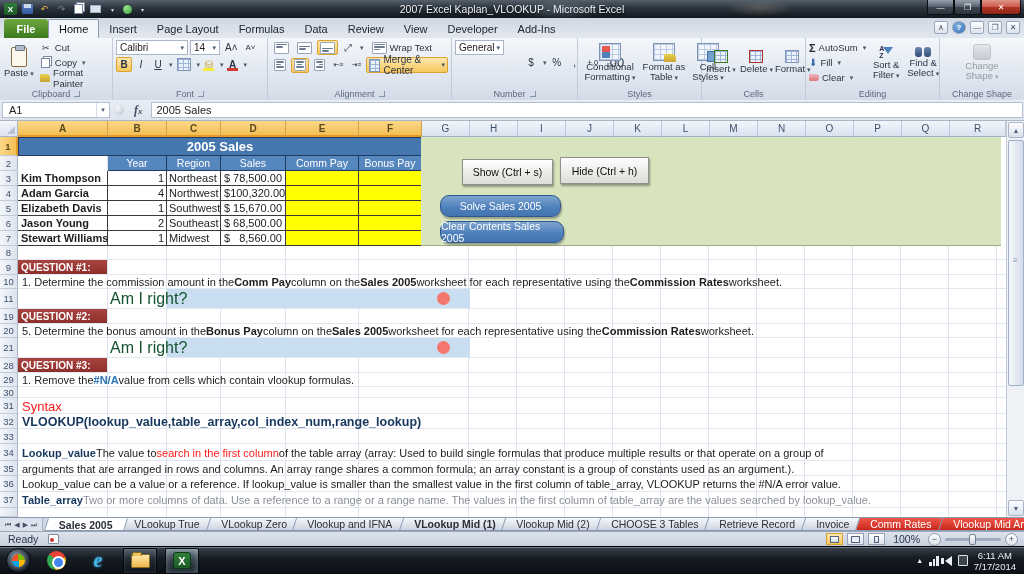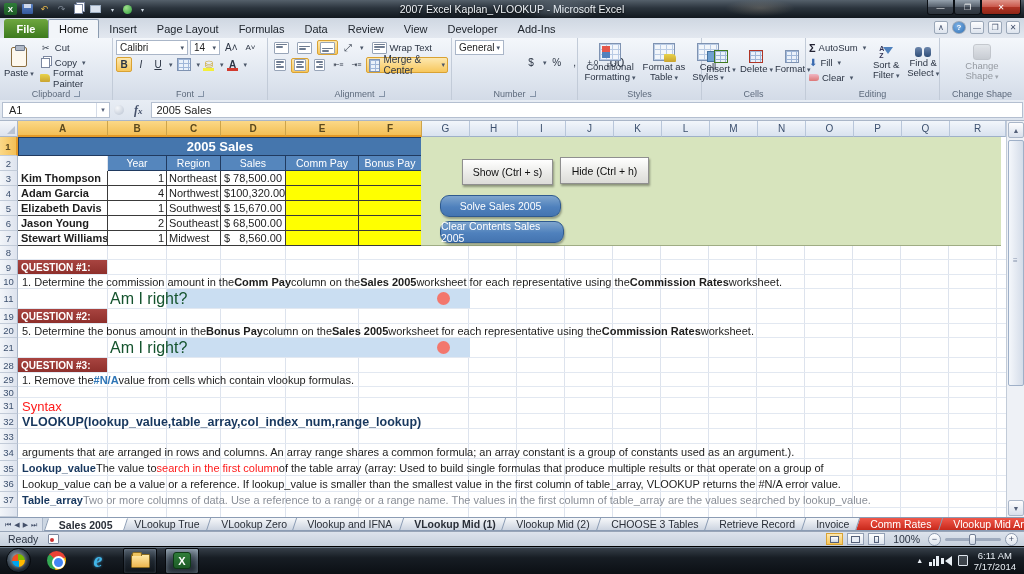--- a/index.html
+++ b/index.html
@@ -706,33 +706,33 @@
         </div>
         <div class="crow" style="height:11px"></div>
 
         <div class="crow" style="height:16px">
           <div class="synhead">Syntax</div>
         </div>
         <div class="crow" style="height:15px">
           <div class="synformula">VLOOKUP(lookup_value,table_array,col_index_num,range_lookup)</div>
         </div>
         <div class="crow" style="height:15px"></div>
-        <div class="crow" style="height:15px">
-          <div class="qtext">
-              <span class="rt">arguments that are arranged in rows and columns. An array range shares a common formula; an array constant is a group of constants used as an argument.).</span>
-            </div>
-        </div>
         <div class="crow" style="height:17px">
           <div class="qtext">
               <span class="rt navy">Lookup_value</span>
               <span class="rt">   The value to </span>
               <span class="rt red">search in the first column</span>
               <span class="rt"> of the table array (array: Used to build single formulas that produce multiple results or that operate on a group of</span>
             </div>
         </div>
+        <div class="crow" style="height:15px">
+          <div class="qtext">
+              <span class="rt">arguments that are arranged in rows and columns. An array range shares a common formula; an array constant is a group of constants used as an argument.).</span>
+            </div>
+        </div>
         <div class="crow" style="height:16px">
           <div class="qtext">
               <span class="rt">Lookup_value can be a value or a reference. If lookup_value is smaller than the smallest value in the first column of table_array, VLOOKUP returns the #N/A error value.</span>
             </div>
         </div>
         <div class="crow" style="height:16px">
           <div class="qtext">
               <span class="rt navy">Table_array</span>
               <span class="rt gray">   Two or more columns of data. Use a reference to a range or a range name. The values in the first column of table_array are the values searched by lookup_value.</span>
             </div>

